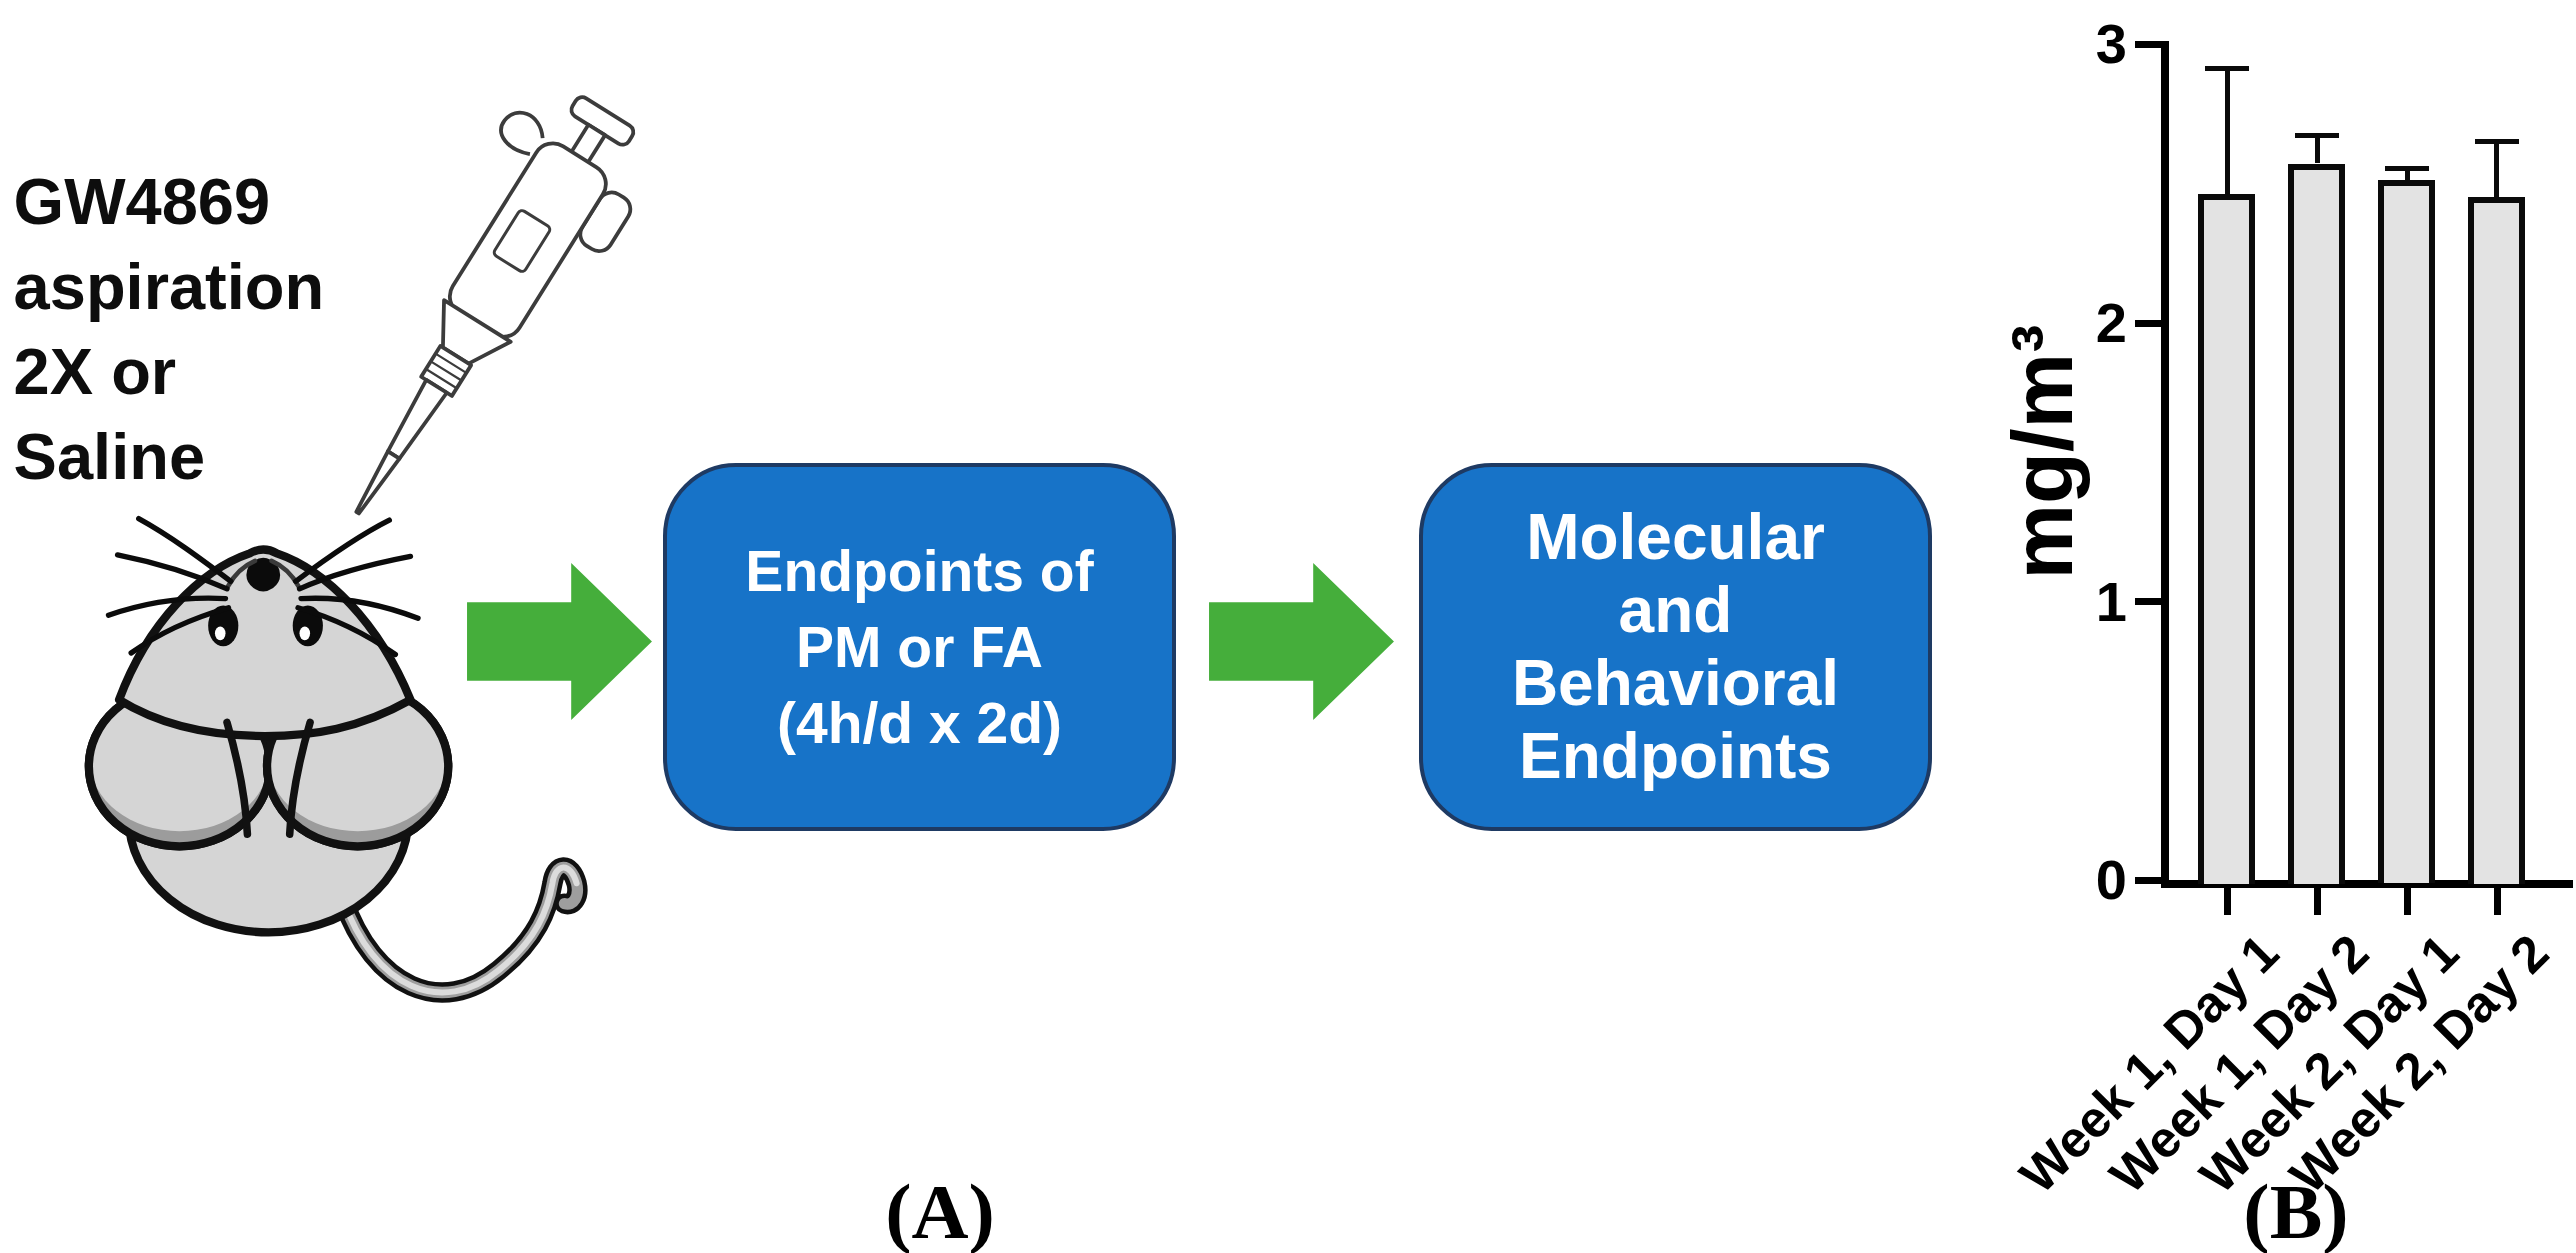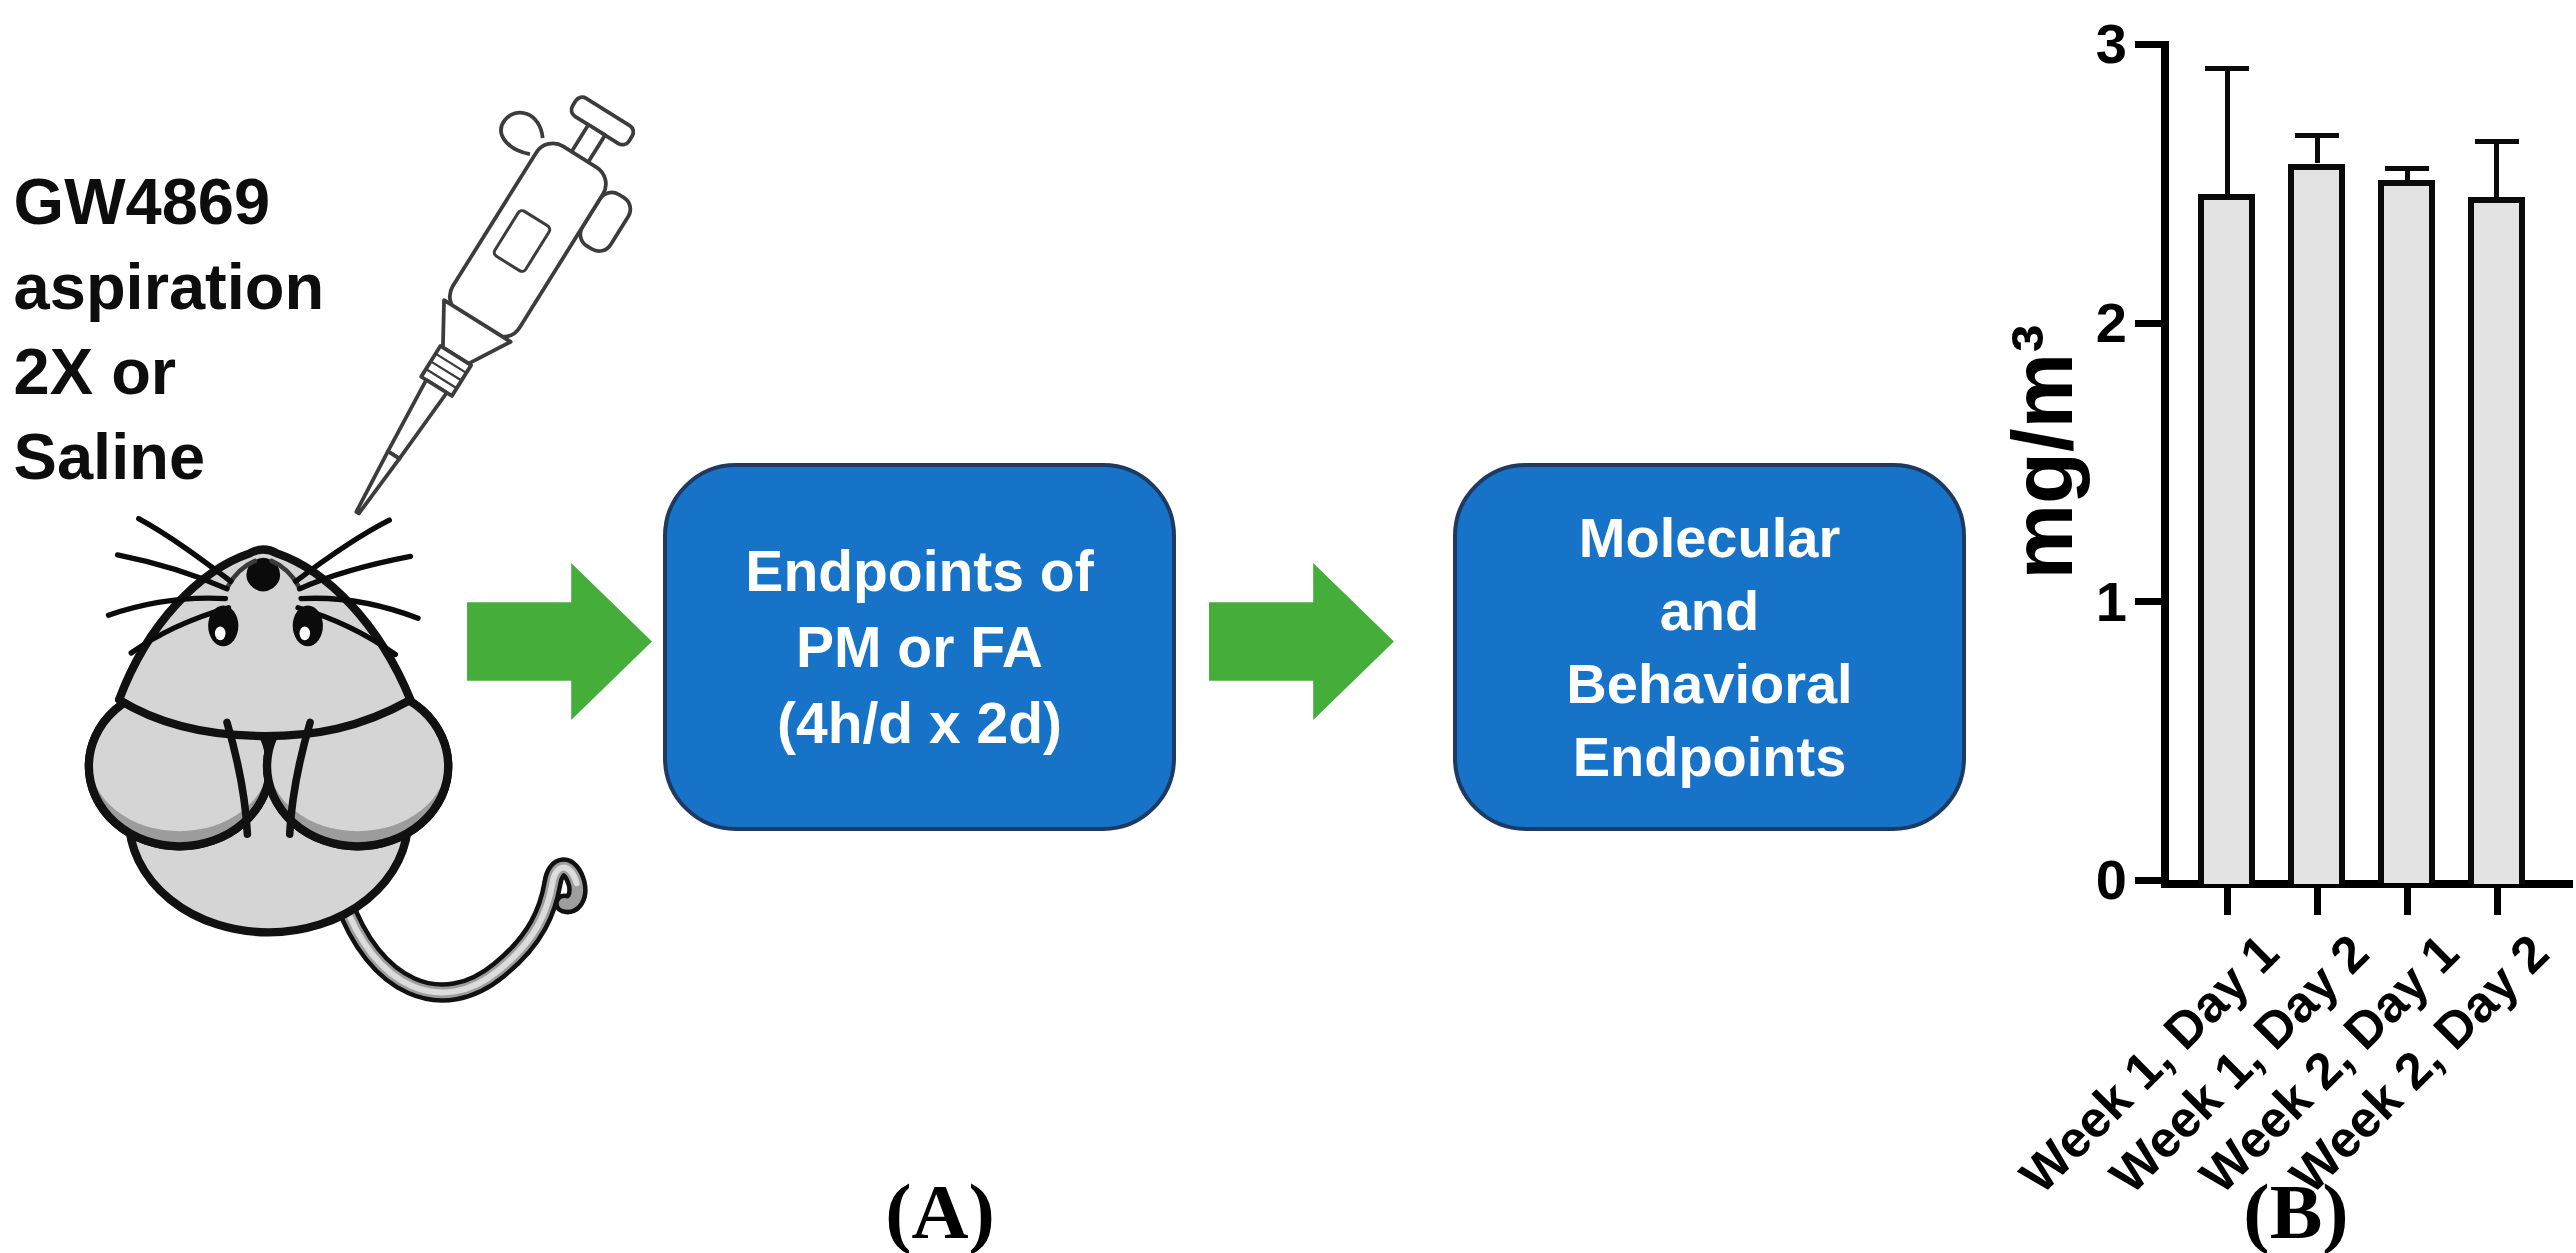--- a/index.html
+++ b/index.html
@@ -15,21 +15,21 @@
     text-align:left;white-space:pre-line;letter-spacing:0px;
   }
   .flow-box{
     width:505px;height:360px;border-radius:73px;
     background:var(--box_blue,#1773C8);
     border:4.5px solid #1e3a63;
     display:flex;align-items:center;justify-content:center;
     color:#ffffff;font-weight:700;text-align:center;white-space:pre-line;
   }
   .flow-box.b1{left:663px;top:463px;font-size:57px;line-height:76px;}
-  .flow-box.b2{left:1419px;top:463px;font-size:56px;line-height:73px;margin-left:34px;}
+  .flow-box.b2{left:1419px;top:463px;font-size:64px;line-height:73px;}
   .caption{
     width:302px;text-align:center;font-family:"Liberation Serif",serif;
     font-size:79px;font-weight:700;color:#000;top:1167px;
   }
   .caption.a{left:789px;}
   .caption.b{left:2145px;}
   
   .yaxis-line{left:2161px;top:41px;width:7.6px;height:847px;background:#000;}
   .xaxis-line{left:2161px;top:880px;width:412px;height:7.6px;background:#000;}
   .ylab{

